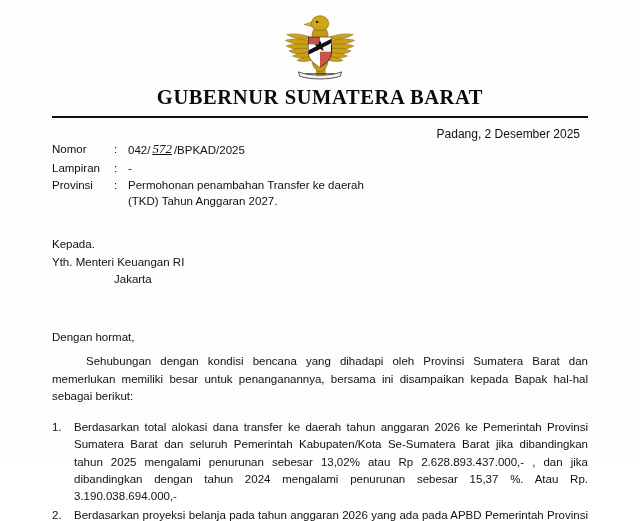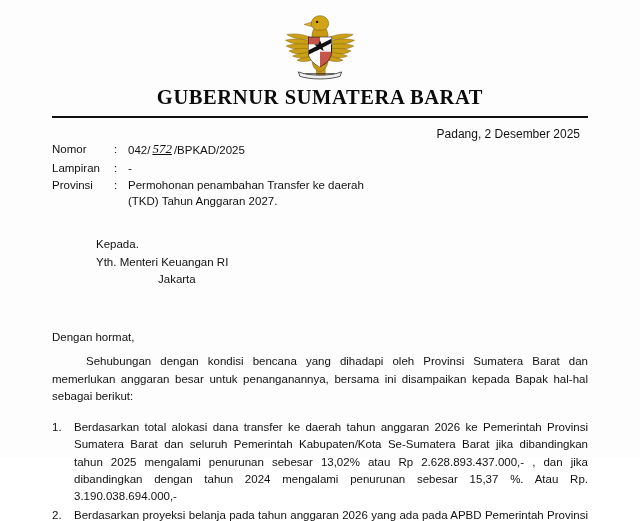--- a/index.html
+++ b/index.html
@@ -86,21 +86,20 @@
     top: -1px;
     padding: 0 2px;
     text-decoration: underline;
     text-underline-offset: 1px;
   }
   
   .addressee {
     margin-top: 26px;
     font-size: 11.5px;
     line-height: 1.55;
-    margin-left: 44px;
   }
   .addressee .indent1 {
     padding-left: 28px;
   }
   .addressee .indent2 {
     padding-left: 62px;
   }
   
   .salutation {
     margin-top: 42px;
@@ -218,21 +217,21 @@
   </div>
 
   <div class="addressee">
     <div>Kepada.</div>
     <div>Yth. Menteri Keuangan RI</div>
     <div class="indent2">Jakarta</div>
   </div>
 
   <div class="salutation">Dengan hormat,</div>
 
-  <div class="opening">Sehubungan dengan kondisi bencana yang dihadapi oleh Provinsi Sumatera Barat dan memerlukan anggaran besar untuk penanganannya, bersama ini disampaikan kepada Bapak hal-hal sebagai berikut:</div>
+  <div class="opening">Sehubungan dengan kondisi bencana yang dihadapi oleh Provinsi Sumatera Barat dan memerlukan memiliki besar untuk penanganannya, bersama ini disampaikan kepada Bapak hal-hal sebagai berikut:</div>
 
   <ol class="points">
     <li>
       <div class="li-num">1.</div>
       <div class="li-text">Berdasarkan total alokasi dana transfer ke daerah tahun anggaran 2026  ke Pemerintah Provinsi Sumatera Barat dan seluruh Pemerintah Kabupaten/Kota Se-Sumatera Barat jika dibandingkan tahun 2025 mengalami penurunan sebesar 13,02% atau Rp 2.628.893.437.000,- , dan jika dibandingkan dengan tahun 2024 mengalami penurunan sebesar 15,37 %. Atau Rp. 3.190.038.694.000,-</div>
     </li>
     <li>
       <div class="li-num">2.</div>
       <div class="li-text">Berdasarkan proyeksi belanja pada tahun anggaran 2026 yang ada pada APBD Pemerintah Provinsi dan Pamerintah Kabupaten/Kota, Pemerintah Pemerintah Provinsi Sumatera Barat maupun Pemerintah Kabupaten/Kota Se-Sumatera Barat tidak memiliki ruang fiskal untuk melaksanakan kegiatan pembangunan dan perbaikan infrastruktur termasuk memberikan bantuan kepada masyarakat yang terdampak dari bencana banjir yang terjadi pada bulan November 2025.</div>
     </li>

